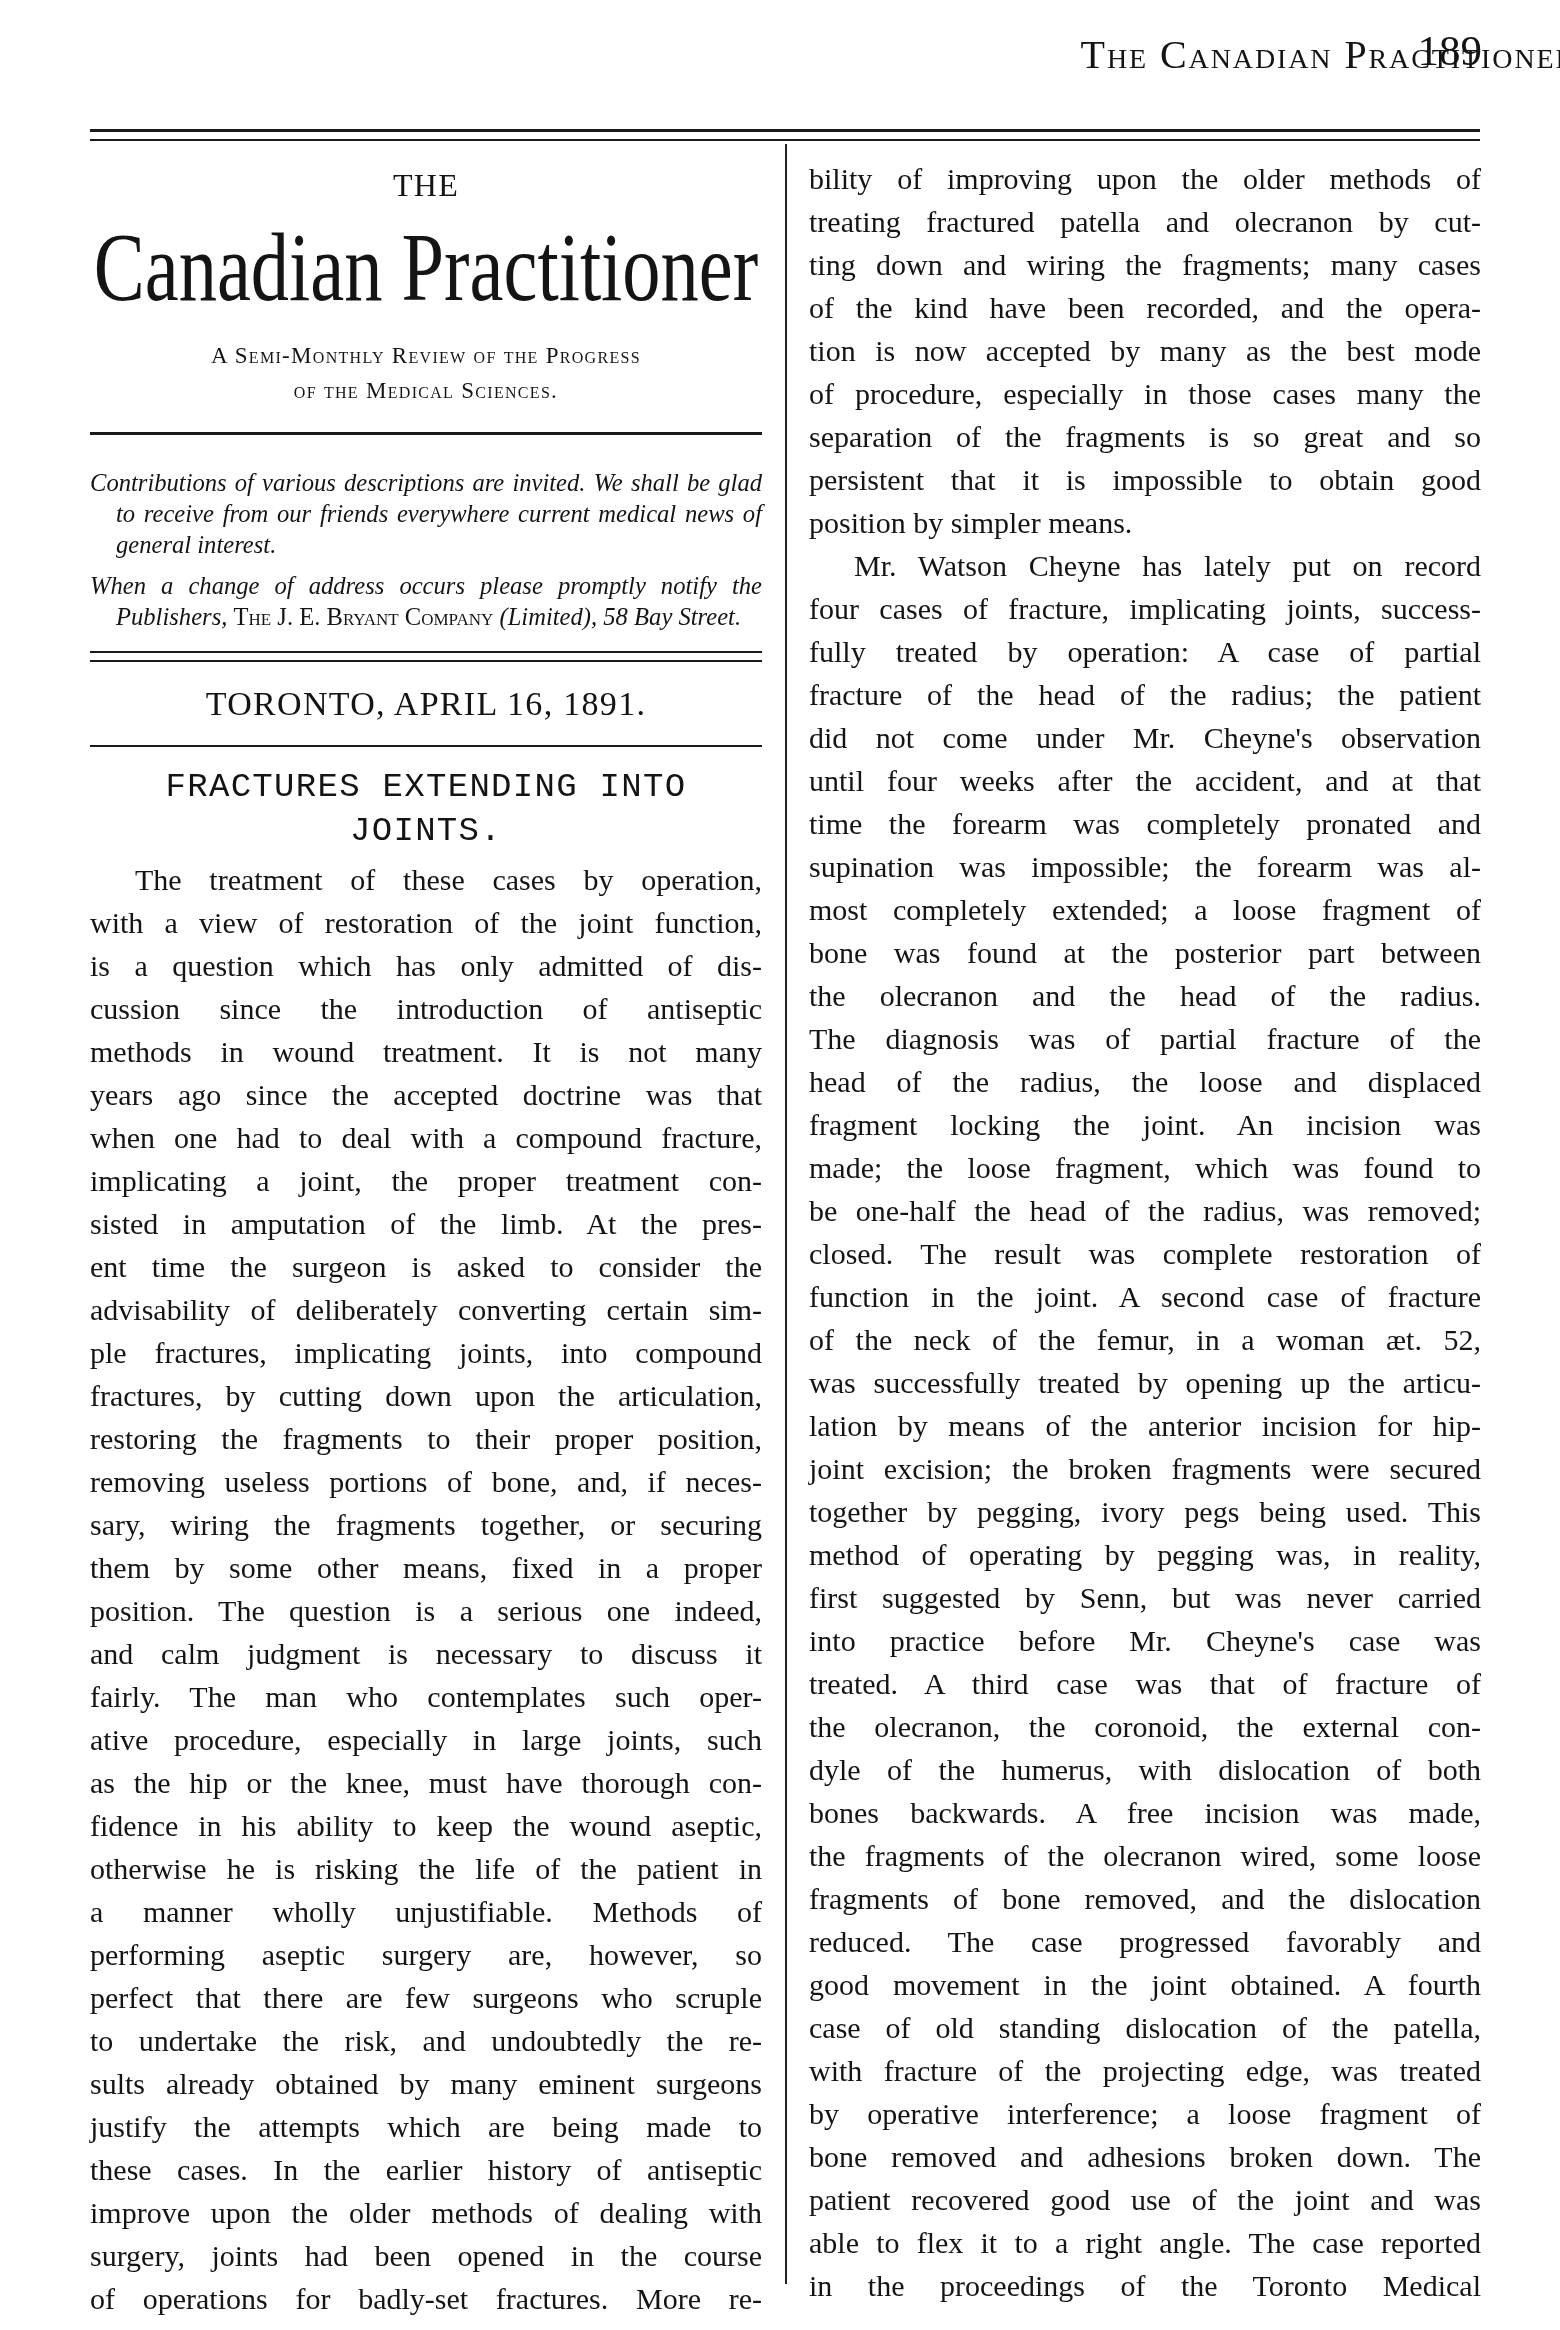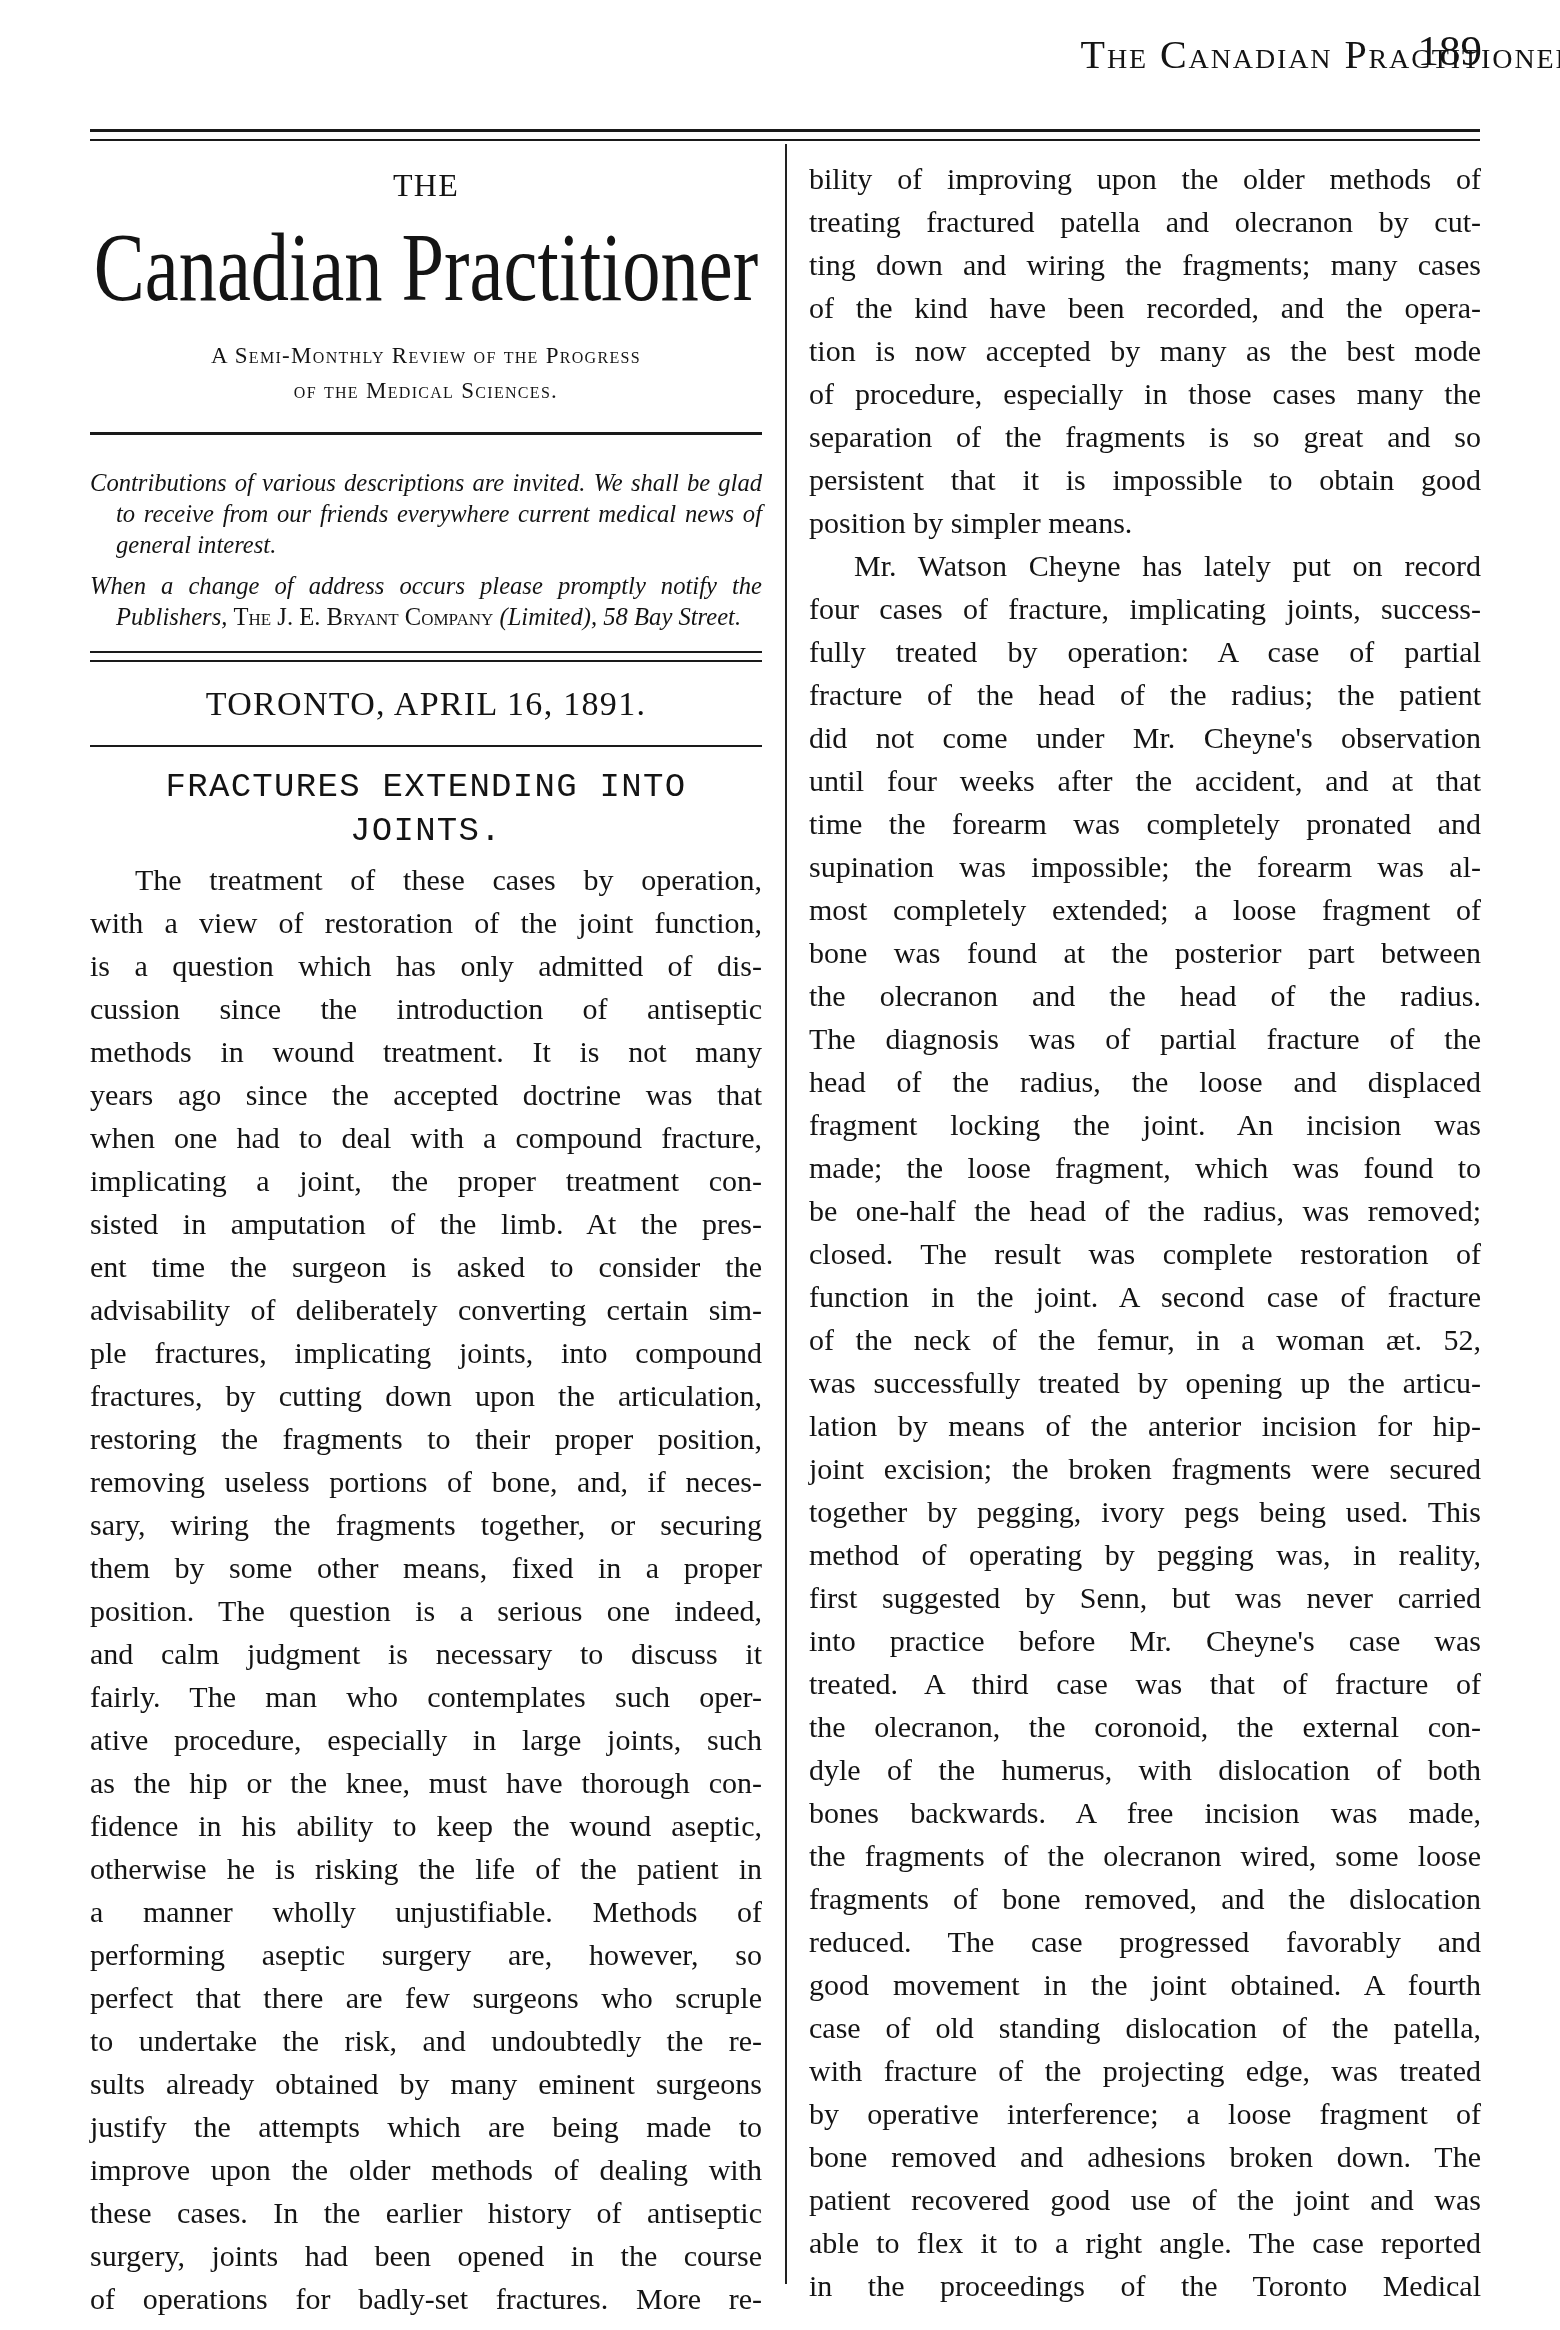--- a/index.html
+++ b/index.html
@@ -128,22 +128,22 @@
       <span class="line">ative procedure, especially in large joints, such</span>
       <span class="line">as the hip or the knee, must have thorough con-</span>
       <span class="line">fidence in his ability to keep the wound aseptic,</span>
       <span class="line">otherwise he is risking the life of the patient in</span>
       <span class="line">a manner wholly unjustifiable. Methods of</span>
       <span class="line">performing aseptic surgery are, however, so</span>
       <span class="line">perfect that there are few surgeons who scruple</span>
       <span class="line">to undertake the risk, and undoubtedly the re-</span>
       <span class="line">sults already obtained by many eminent surgeons</span>
       <span class="line">justify the attempts which are being made to</span>
+      <span class="line">these cases. In the earlier history of antiseptic</span>
       <span class="line">improve upon the older methods of dealing with</span>
-      <span class="line">these cases. In the earlier history of antiseptic</span>
       <span class="line">surgery, joints had been opened in the course</span>
       <span class="line">of operations for badly-set fractures. More re-</span>
       <span class="line">cently the question has arisen as to the possi-</span>
     </div>
 </div>
 
 <div class="col col-right">
   <div class="para" id="right-body" style="margin-top:7.8px;">
       <span class="line">bility of improving upon the older methods of</span>
       <span class="line">treating fractured patella and olecranon by cut-</span>

